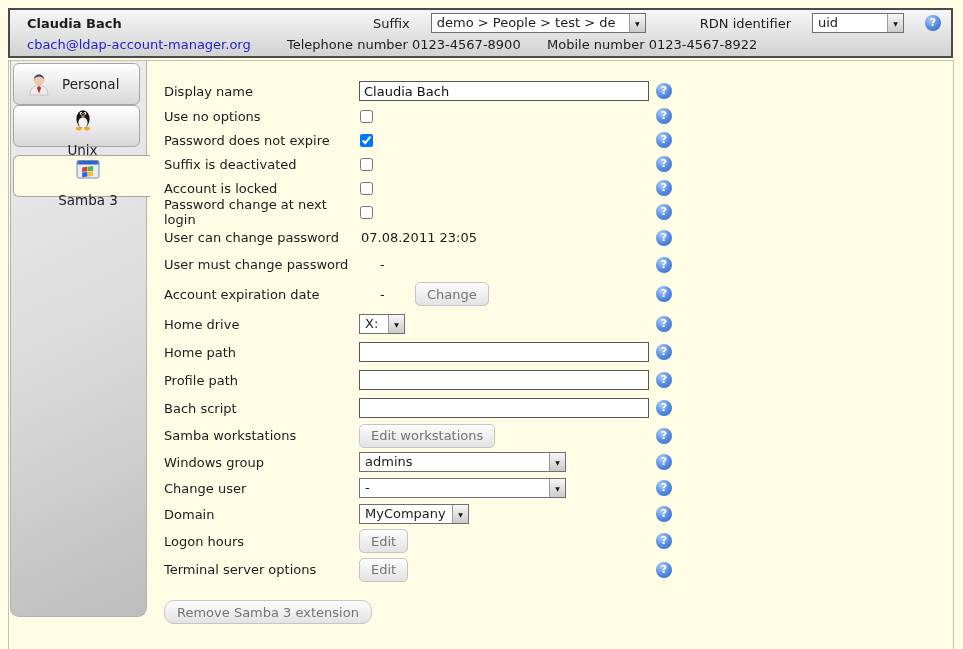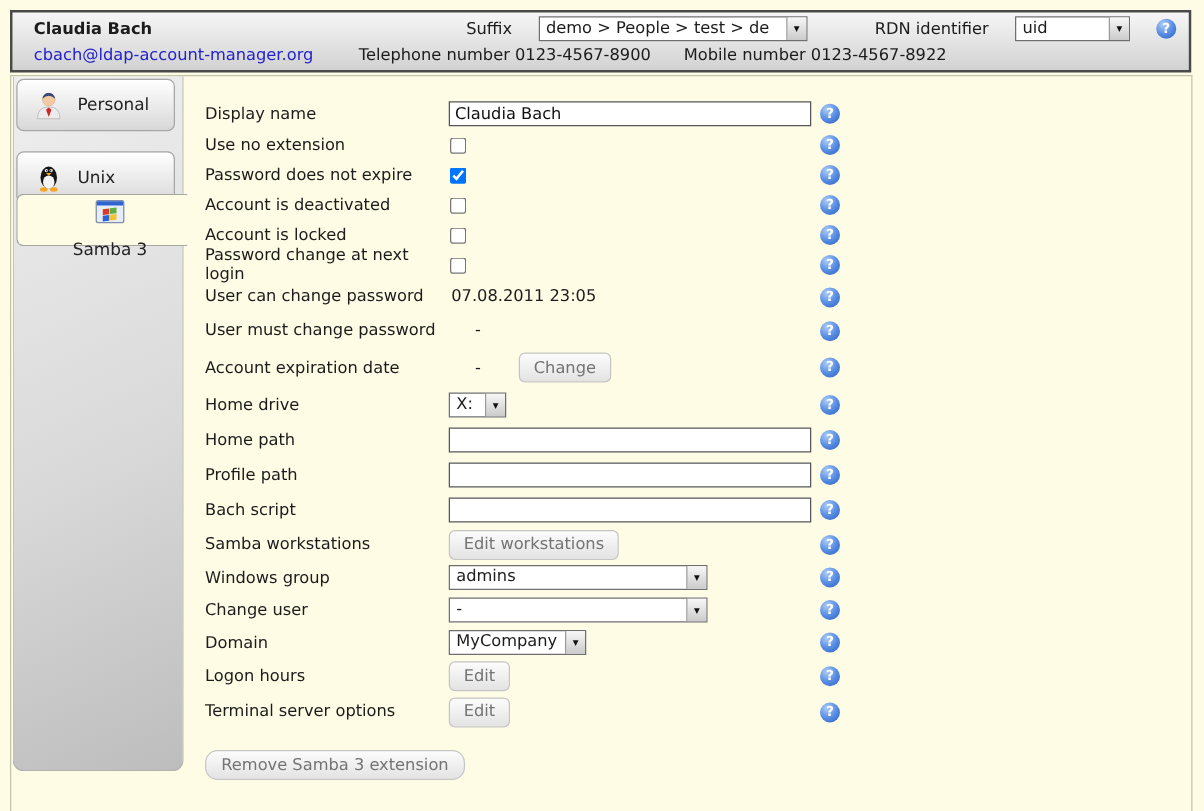--- a/index.html
+++ b/index.html
@@ -66,21 +66,21 @@
     border:1px solid #b2b2b2; border-top:none;
     border-radius:0 0 9px 9px;
   }
   .tab {
     position:absolute; left:2px; width:127px; height:42px;
     border:1px solid #a6a6a6; border-radius:6px;
     background:linear-gradient(#ffffff,#d8d8d8);
     display:flex; align-items:center; gap:10px; padding-left:12px;
     cursor:pointer; font-size:13.5px; color:#222;
   }
-  .tab-1 { top:2px; } .tab-2 { top:60px; } .tab-3 { top:94px;flex-direction:column; }
+  .tab-1 { top:2px; } .tab-2 { top:44px;flex-direction:column; } .tab-3 { top:94px;flex-direction:column; }
   .tab.active {
     width:137px; background:#fffce6; border-right:none;
     border-radius:6px 0 0 6px; z-index:2;
   }
   .tabicon { width:26px; height:26px; flex:none; display:inline-flex; }
 
   
   .form { position:absolute; left:155px; top:17px; width:530px; }
   .row { display:flex; align-items:center; }
   .h26{height:26px} .h24{height:24px} .h27{height:27px}
@@ -180,37 +180,37 @@
 
     <div class="row h26">
       <span class="flabel">Display name</span>
       <span class="fctrl">
           <input class="tinput" value="Claudia Bach" style="">
         </span>
       <span class="help">?</span>
     </div>
 
     <div class="row h24">
-      <span class="flabel">Use no extension</span>
+      <span class="flabel">Use no options</span>
       <span class="fctrl">
           <input type="checkbox" style="">
         </span>
       <span class="help">?</span>
     </div>
 
     <div class="row h24">
       <span class="flabel">Password does not expire</span>
       <span class="fctrl">
           <input type="checkbox" checked="" style="">
         </span>
       <span class="help">?</span>
     </div>
 
     <div class="row h24">
-      <span class="flabel">Account is deactivated</span>
+      <span class="flabel">Suffix is deactivated</span>
       <span class="fctrl">
           <input type="checkbox" style="">
         </span>
       <span class="help">?</span>
     </div>
 
     <div class="row h24">
       <span class="flabel">Account is locked</span>
       <span class="fctrl">
           <input type="checkbox" style="">

